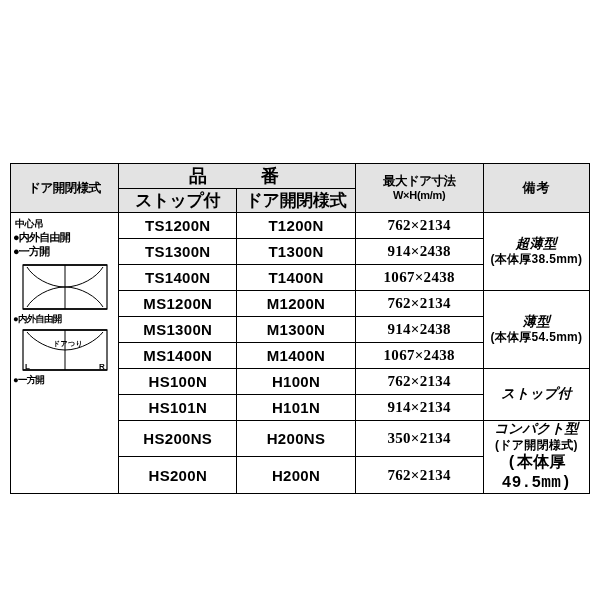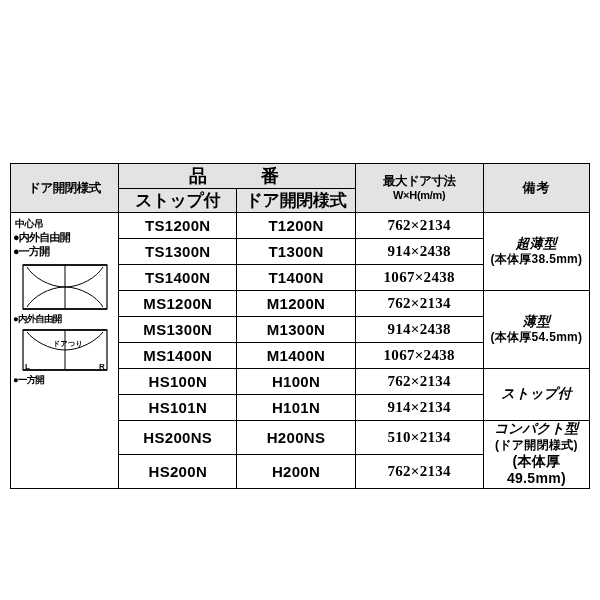--- a/index.html
+++ b/index.html
@@ -86,21 +86,21 @@
     letter-spacing: 0.3px;
   }
   .size-cell { font-size: 14px; letter-spacing: -0.2px; font-family: Liberation Serif, serif; }
   .note-cell {
     font-size: 12px;
     line-height: 1.25;
     letter-spacing: -0.4px;
   }
   .note-title { font-size: 13.5px; display: block; font-style: italic; }
   .note-sub { font-size: 12px; display: block; }
-  .note-sub2 { font-size: 14px; display: block; }
+  .note-sub2 { font-size: 16px; display: block; font-family: Liberation Mono, monospace; }
 
   
   .mode-cell {
     position: relative;
     vertical-align: top;
     padding: 0;
   }
   .mode-inner {
     position: relative;
     width: 100%;
@@ -249,21 +249,21 @@
         </tr>
         <tr class="data-row">
           <td>HS101N</td>
           <td>H101N</td>
           <td class="size-cell">914×2134</td>
         </tr>
 
         <tr class="data-row">
           <td>HS200NS</td>
           <td>H200NS</td>
-          <td class="size-cell">510×2134</td>
+          <td class="size-cell">350×2134</td>
           <td class="note-cell" rowspan="2">
             <span class="note-title">コンパクト型</span>
             <span class="note-sub">(ドア開閉様式)</span>
             <span class="note-sub2">(本体厚49.5mm)</span>
           </td>
         </tr>
         <tr class="data-row">
           <td>HS200N</td>
           <td>H200N</td>
           <td class="size-cell">762×2134</td>

